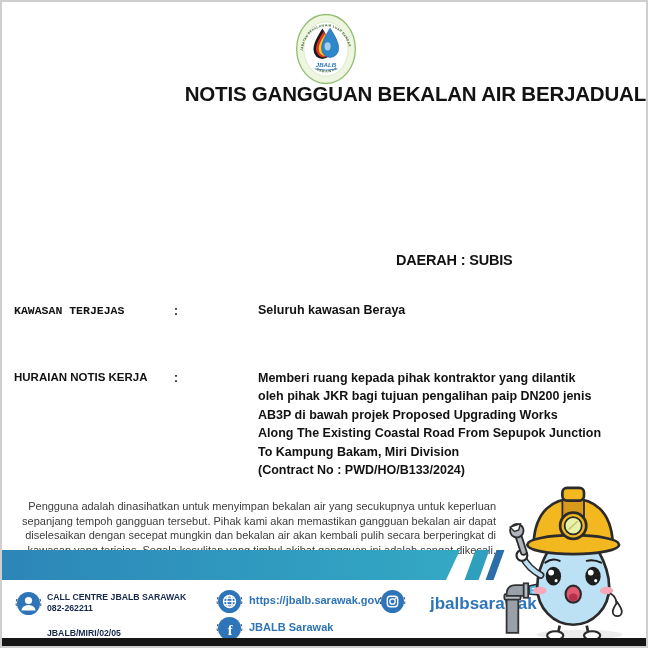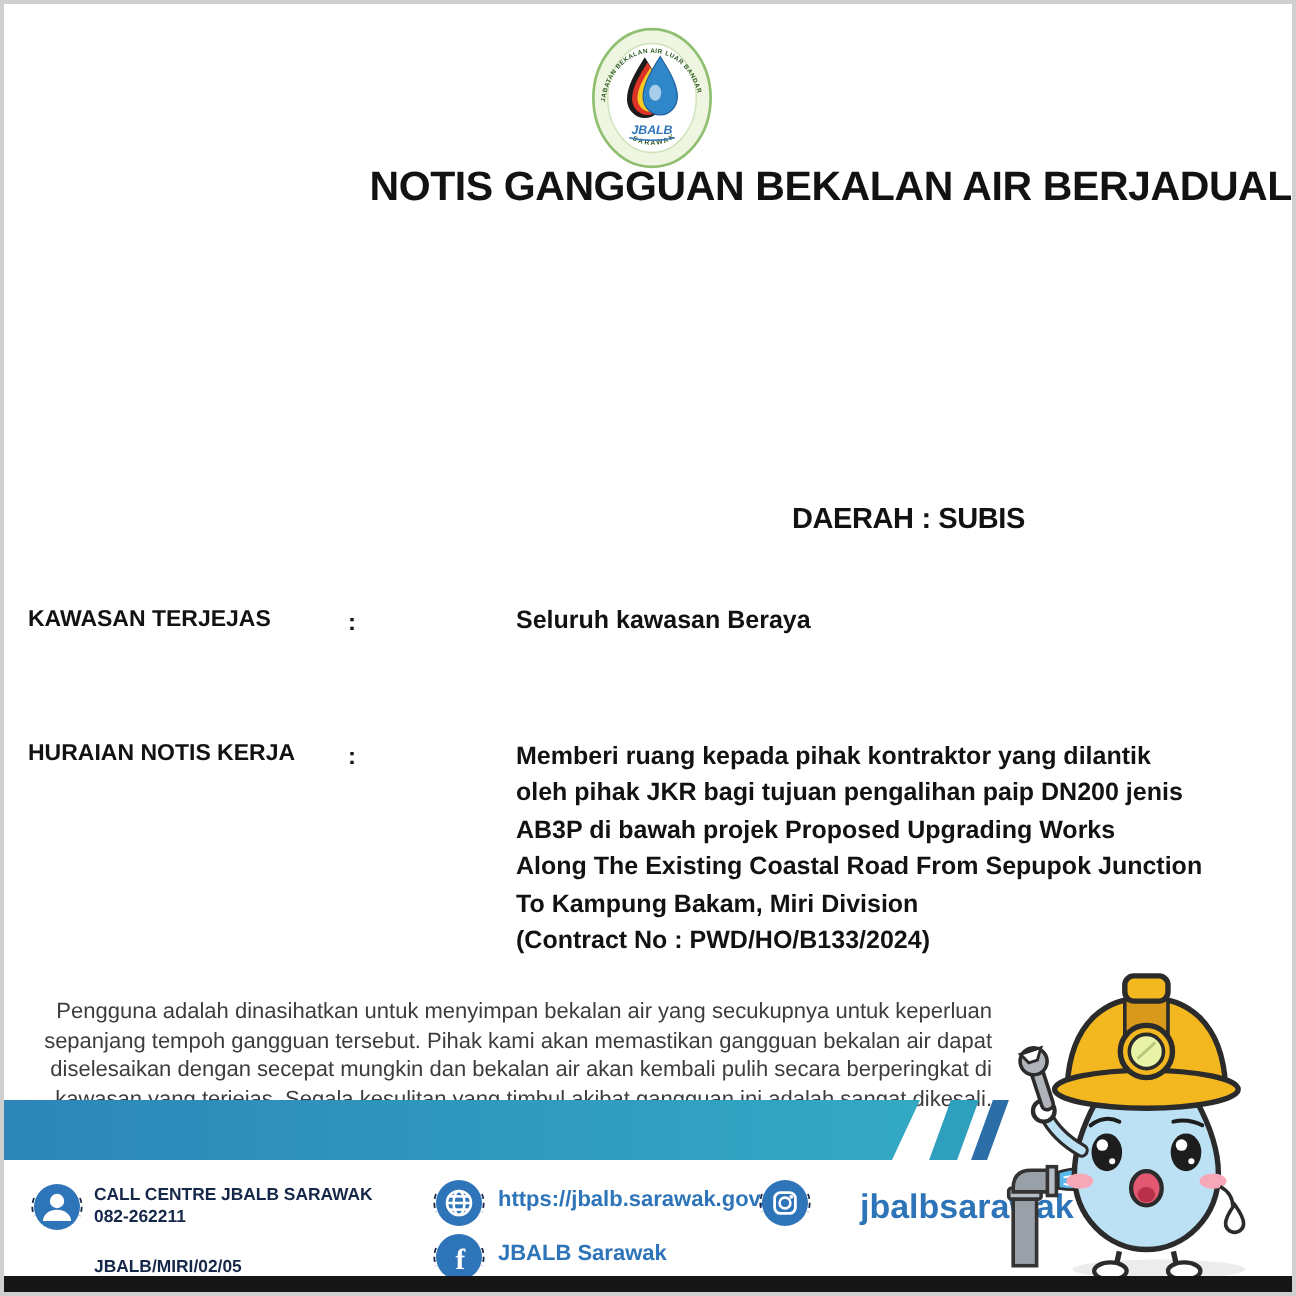--- a/index.html
+++ b/index.html
@@ -23,21 +23,21 @@
   }
   .date-banner .line { font-size:21px; font-weight:bold; color:#111; line-height:35px; letter-spacing:-0.2px; }
   
   .region-item { position:absolute; font-size:14.5px; font-weight:bold; color:#121212; letter-spacing:-0.2px; }
   .region-bahagian { left:68px; top:248px; }
   .region-daerah  { left:394px; top:250px; }
   
   .info-label { position:absolute; left:12px; font-size:11.5px; font-weight:bold; color:#121212; }
   .info-colon { position:absolute; left:172px; font-size:12px; font-weight:bold; color:#121212; }
   .info-value { position:absolute; left:216px; font-size:12.5px; font-weight:bold; color:#121212;margin-left:40px; }
-  .kawasan-label { top:302px; }
+  .kawasan-label { top:302px;font-family:Liberation Mono, monospace; }
   .kawasan-colon { top:302px; }
   .kawasan-value { top:301px; }
   .huraian-label { top:369px;text-align:center; }
   .huraian-colon { top:369px; }
   .huraian-value { top:367px; width:424px; line-height:18.4px; white-space:pre-line; }
   
   .disclaimer {
     position:absolute; left:12px; top:486px; width:482px;
     font-size:11px; line-height:14.6px; color:#3c3c3c;text-align:right;
   }

